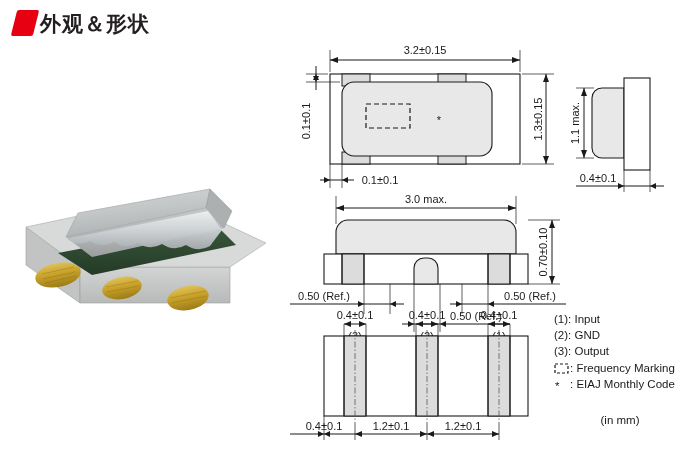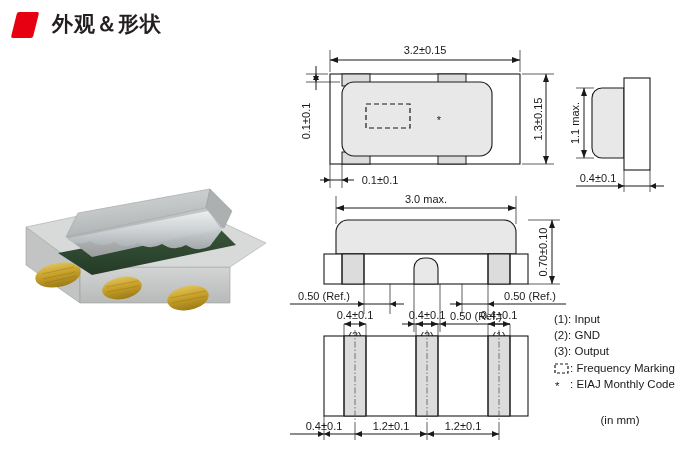--- a/index.html
+++ b/index.html
@@ -15,22 +15,22 @@
     color: #1a1a1a;
     overflow: hidden;
   }
 
   
   .header {
     position: absolute;
     left: 14px;
     top: 10px;
     display: flex;
-    align-items: flex-end;
-    gap: 16px;
+    align-items: flex-start;
+    gap: 4px;
   }
   .header-icon {
     width: 22px;
     height: 26px;
     background: #e60012;
     transform: skewX(-14deg);
     border-radius: 2px 2px 2px 2px;
   }
   .header-title {
     font-size: 21px;

